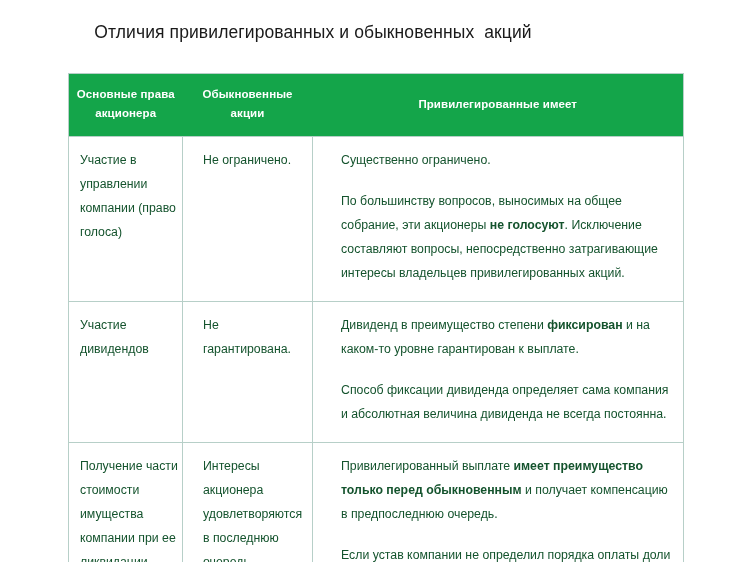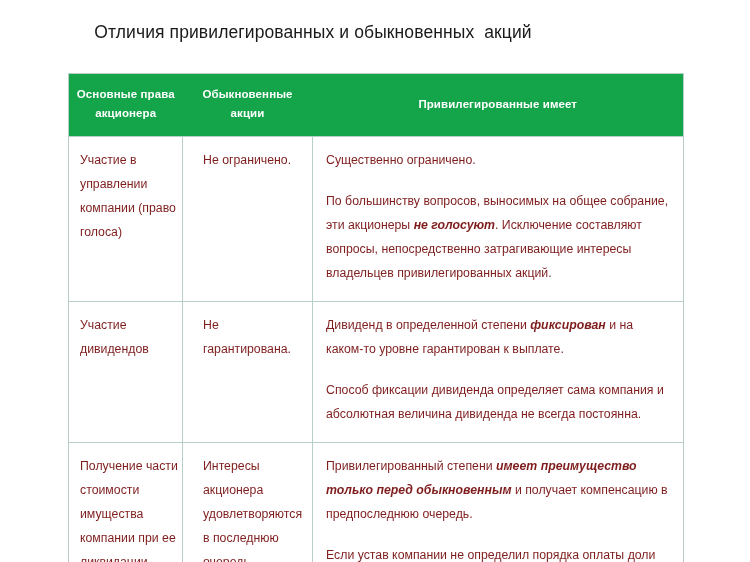--- a/index.html
+++ b/index.html
@@ -67,44 +67,43 @@
   }
   thead th.th-rights { padding-left: 2px; padding-right: 2px; margin-top: 40px; }
 
   tbody td {
     border-top: 1px solid #b7cfc8;
     border-left: 1px solid #b7cfc8;
     vertical-align: top;
     background: #ffffff;
     font-size: 12.3px;
     line-height: 24px;
-    color: #7f1d1d;
+    color: #14532d;
     padding: 11px 10px 16px 12px;
   }
   tbody td:first-child { border-left: none; }
 
   tbody td.col-a {
     padding-left: 11px;
     padding-right: 4px;
   }
   tbody td.col-b {
     padding-left: 20px;
     padding-right: 6px;
   }
   tbody td.col-c {
-    padding-left: 13px;
+    padding-left: 28px;
     padding-right: 12px;
   }
 
   .para { margin: 0; }
   .para + .para { margin-top: 17px; }
 
   .em-bi {
     font-weight: bold;
-    font-style: italic;
   }
 </style>
 </head>
 <body>
 
 <div class="page">
 
   <div class="slide-title">Отличия привилегированных и обыкновенных  акций</div>
 
   <div class="table-wrap">
@@ -127,29 +126,29 @@
             <td class="col-b">Не ограничено.</td>
             <td class="col-c">
               <p class="para"><span>Существенно ограничено.</span></p>
               <p class="para"><span>По большинству вопросов, выносимых на общее собрание, эти акционеры </span><span class="em-bi">не голосуют</span><span>. Исключение составляют вопросы, непосредственно затрагивающие интересы владельцев привилегированных акций.</span></p>
             </td>
           </tr>
           <tr>
             <td class="col-a">Участие дивидендов</td>
             <td class="col-b">Не гарантирована.</td>
             <td class="col-c">
-              <p class="para"><span>Дивиденд в определенной степени </span><span class="em-bi">фиксирован</span><span> и на каком-то уровне гарантирован к выплате.</span></p>
+              <p class="para"><span>Дивиденд в преимущество степени </span><span class="em-bi">фиксирован</span><span> и на каком-то уровне гарантирован к выплате.</span></p>
               <p class="para"><span>Способ фиксации дивиденда определяет сама компания и абсолютная величина дивиденда не всегда постоянна.</span></p>
             </td>
           </tr>
           <tr>
             <td class="col-a">Получение части стоимости имущества компании при ее ликвидации</td>
             <td class="col-b">Интересы акционера удовлетворяются в последнюю очередь.</td>
             <td class="col-c">
-              <p class="para"><span>Привилегированный степени </span><span class="em-bi">имеет преимущество только перед обыкновенным</span><span> и получает компенсацию в предпоследнюю очередь.</span></p>
+              <p class="para"><span>Привилегированный выплате </span><span class="em-bi">имеет преимущество только перед обыкновенным</span><span> и получает компенсацию в предпоследнюю очередь.</span></p>
               <p class="para"><span>Если устав компании не определил порядка оплаты доли привилегированных акций при ликвидации компании, тогда на общих основаниях.</span></p>
             </td>
           </tr>
         </tbody>
     </table>
   </div>
 
 </div>
 
 </body></html>

